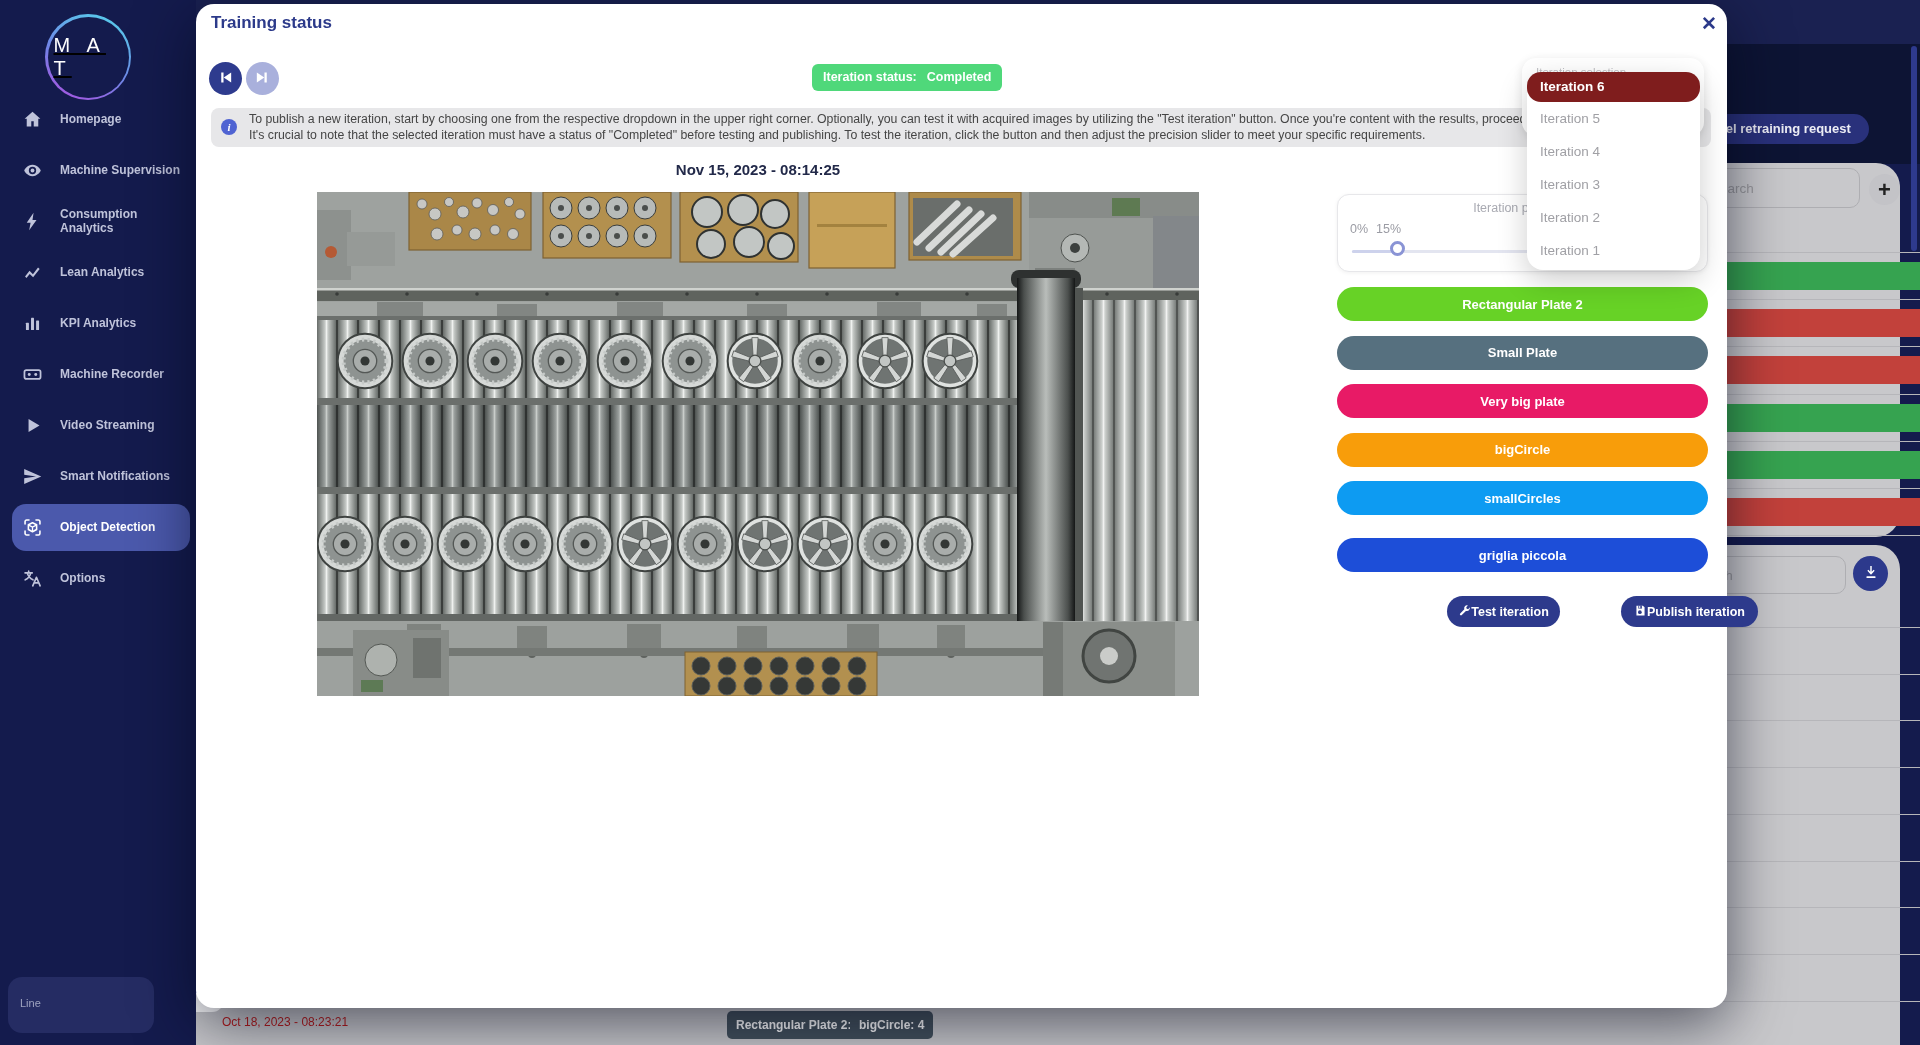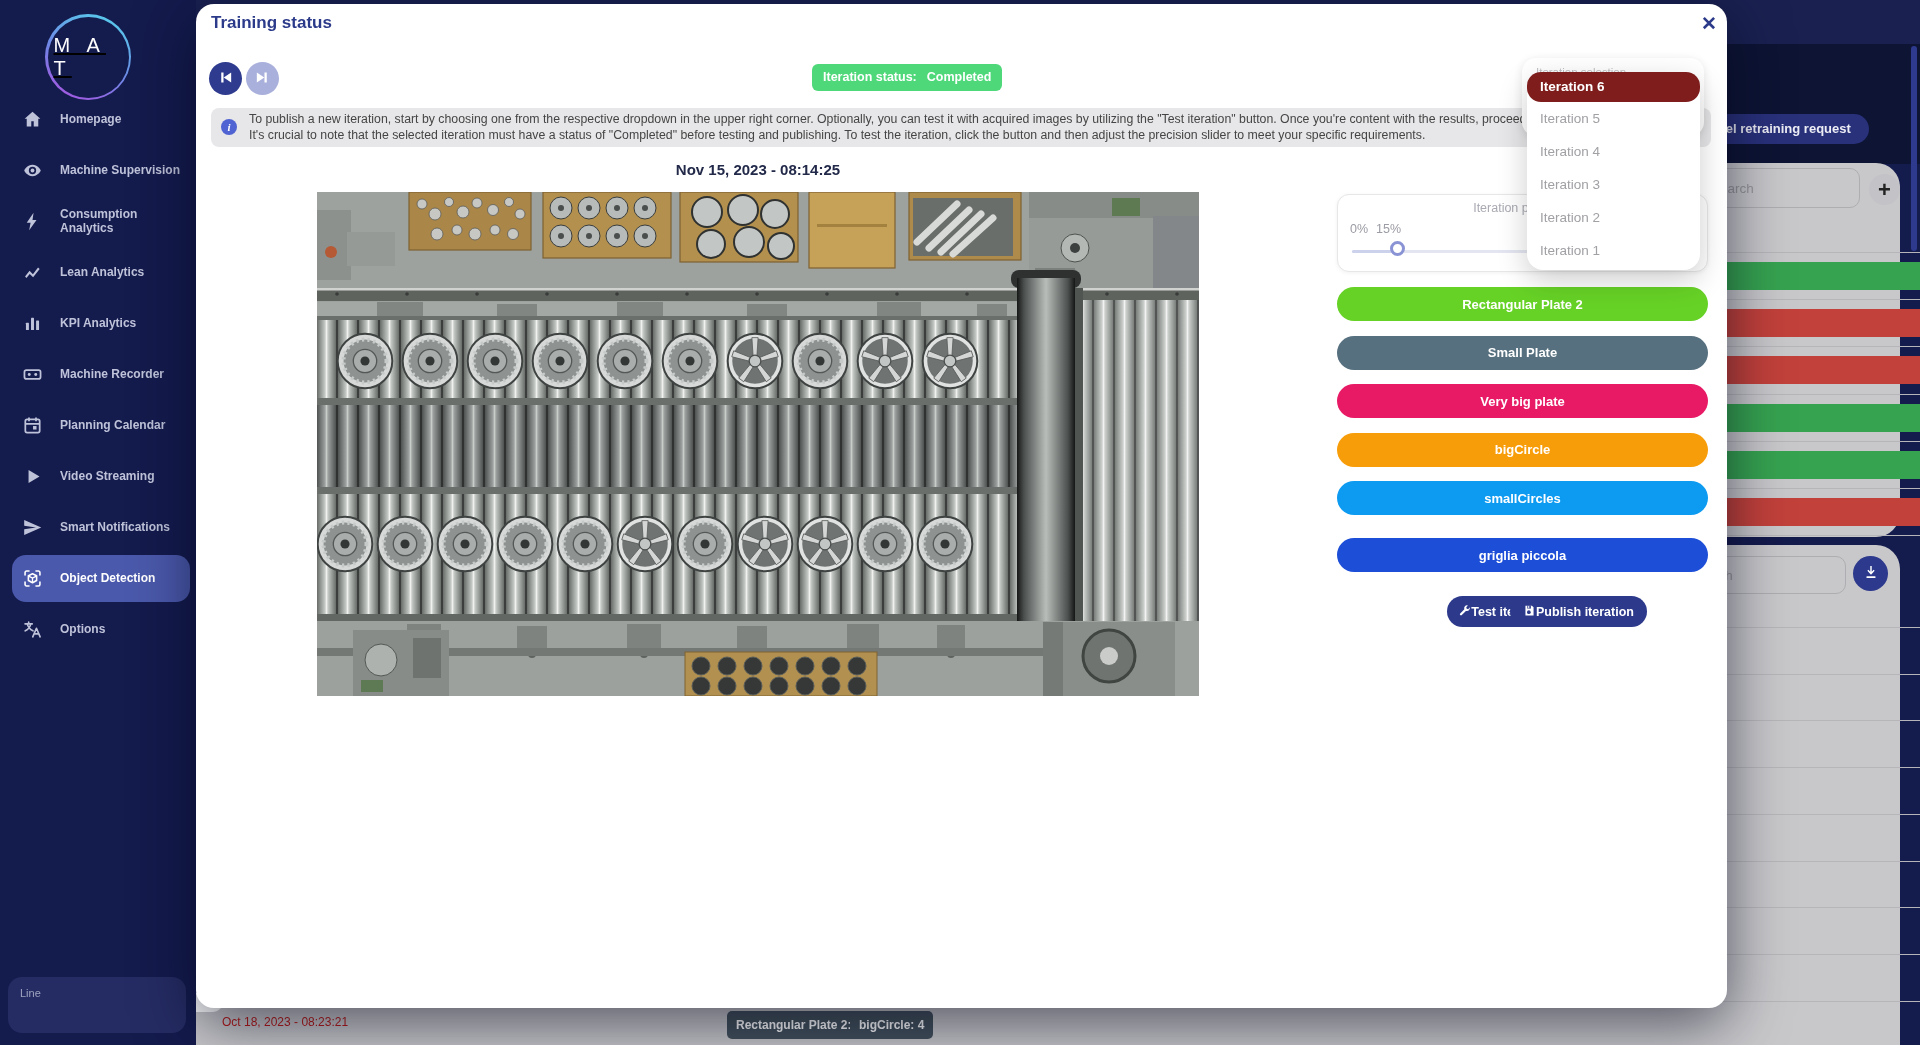--- a/index.html
+++ b/index.html
@@ -16,22 +16,22 @@
                 font-size:20px; font-weight:400; letter-spacing:6px; padding-left:6px; }
   .nav { position:absolute; left:0; top:94px; width:196px; }
   .nav-item { position:relative; height:51px; display:flex; align-items:center; color:#bfc3da; cursor:pointer; }
   .nav-item .nicon { width:24px; height:24px; margin-left:22px; flex:0 0 24px; display:flex; align-items:center; }
   .nav-item .nicon svg { width:21px; height:21px; fill:currentColor; }
   .nav-item .nlabel { margin-left:14px; width:126px; font-size:12px; font-weight:700; line-height:1.15; }
   .nav-item.active { color:#fff; }
   .nav-item.active::before { content:""; position:absolute; left:12px; right:6px; top:2px; bottom:2px;
                              background:#4b59ac; border-radius:14px; z-index:-1; }
   .nav-item.active { z-index:0; }
-  .line-box { position:absolute; left:8px; top:977px; width:178px; height:56px; background:#252c63;
-              border-radius:14px; color:#9fa4c0; font-size:11px; padding:10px 12px; }
+  .line-box { position:absolute; left:8px; top:977px; width:146px; height:56px; background:#252c63;
+              border-radius:14px; color:#9fa4c0; font-size:11px; padding:20px 12px; }
   .fab-peek { position:absolute; left:184px; top:966px; width:40px; height:46px; background:#fff;
               border-radius:12px; z-index:2; }
   .fab-peek .dot { position:absolute; left:2px; top:5px; width:22px; height:22px; border-radius:50%; background:#3c4cc0; }
 
   
   .bg-band-top    { position:absolute; left:196px; top:0; width:1724px; height:44px; background:#1a2151; }
   .bg-band-header { position:absolute; left:196px; top:44px; width:1724px; height:120px; background:#0d1434; }
   .scroll-thumb { position:absolute; left:1911px; top:46px; width:6px; height:205px; background:#2e3a8e; border-radius:3px; }
   .retrain-btn { position:absolute; left:1645px; top:114px; height:30px; line-height:30px; padding:0 18px;
                  border-radius:15px; background:#29317b; color:#ecedf5; font-size:13px; font-weight:700;
@@ -87,21 +87,21 @@
   .thumb { position:absolute; left:52px; top:46px; width:15px; height:15px; border-radius:50%; background:#fff;
            border:3.5px solid #8a94d5; cursor:pointer; }
   .label-pill { position:absolute; left:1141px; width:371px; height:34px; border-radius:17px; color:#fff;
                 font-size:13px; font-weight:700; display:flex; align-items:center; justify-content:center;
                 border:none; cursor:pointer; }
   .act-btn { position:absolute; top:592px; height:31px; border-radius:15.5px; background:#2d3a8c; color:#fff;
              font-size:12.5px; font-weight:700; display:flex; align-items:center; justify-content:center; 
              border:none; cursor:pointer; white-space:nowrap; }
   .act-btn svg { width:13px; height:13px; }
   .test-btn { left:1251px; width:113px; }
-  .publish-btn { left:1314px; width:137px; }
+  .publish-btn { left:1425px; width:137px; }
 
   .select-field { position:absolute; left:1326px; top:54px; width:182px; height:78px; background:#fff;
                   border-radius:14px; box-shadow:0 2px 10px rgba(0,0,0,.10); }
   .select-label { position:absolute; left:14px; top:8px; font-size:11.5px; color:#c0c0c4; white-space:nowrap; }
   .dd-menu { position:absolute; left:1331px; top:68px; width:173px; background:#fff; border-radius:16px;
              box-shadow:0 10px 30px rgba(0,0,0,.20); padding-bottom:3px; z-index:5; }
   .dd-item { height:33px; line-height:33px; padding-left:13px; font-size:13.5px; color:#a0a0a5; cursor:pointer; }
   .dd-item.selected { height:30px; line-height:30px; background:#7f1d1d; color:#fff; font-weight:700; border-radius:14px; }
 </style>
 </head>
@@ -258,30 +258,20 @@
   </div>
         <div class="nav-item">
     <span class="nicon">
             <svg viewBox="0 0 24 24">
               <rect x="2.8" y="7" width="18.4" height="10" rx="2.2" fill="none" stroke="currentColor" stroke-width="2"></rect>
               <circle cx="8.3" cy="12" r="1.7"></circle>
               <circle cx="15.7" cy="12" r="1.7"></circle>
             </svg>
           </span>
     <span class="nlabel">Machine Recorder</span>
-  </div>
-        <div class="nav-item">
-    <span class="nicon">
-            <svg viewBox="0 0 24 24">
-              <rect x="3.8" y="5" width="16.4" height="15" rx="2" fill="none" stroke="currentColor" stroke-width="2"></rect>
-              <path d="M8 2.8v4.4M16 2.8v4.4M3.8 10h16.4" fill="none" stroke="currentColor" stroke-width="2"></path>
-              <rect x="12.6" y="12.6" width="4" height="4"></rect>
-            </svg>
-          </span>
-    <span class="nlabel">Planning Calendar</span>
   </div>
         <div class="nav-item">
     <span class="nicon">
             <svg viewBox="0 0 24 24">
               <path d="M7.5 4.5v15L20 12z"></path>
             </svg>
           </span>
     <span class="nlabel">Video Streaming</span>
   </div>
         <div class="nav-item">

